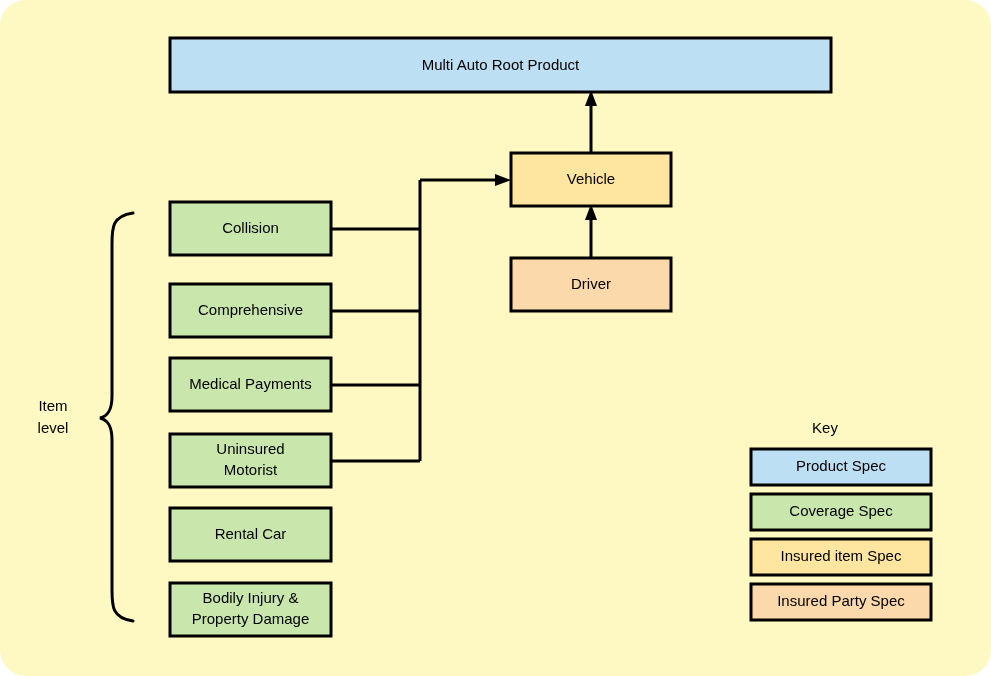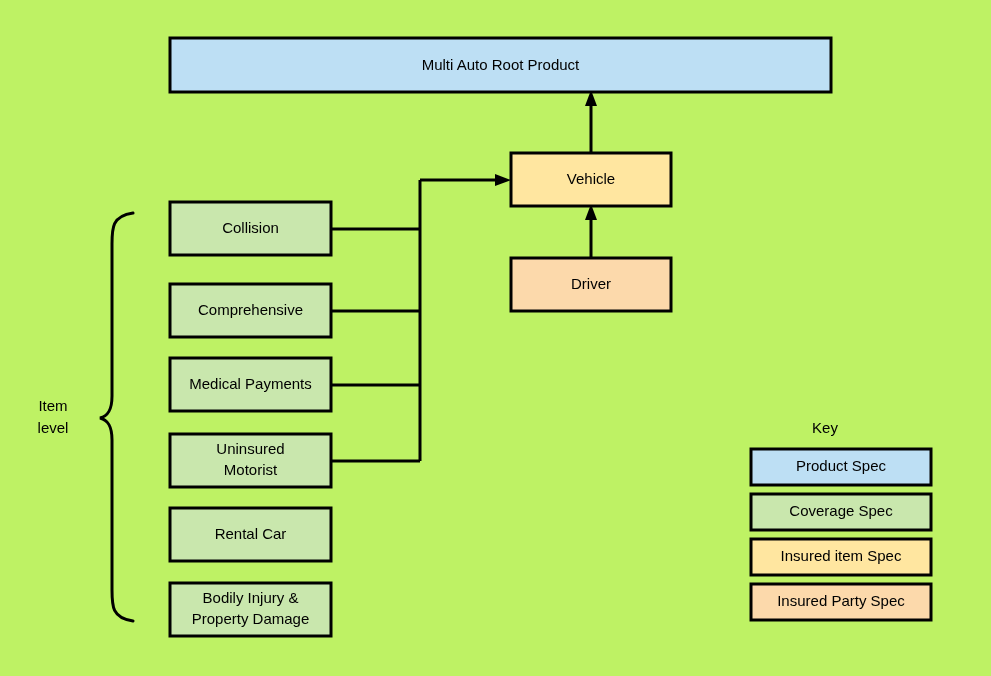--- a/index.html
+++ b/index.html
@@ -10,21 +10,22 @@
   body {
     width: 991px;
     height: 676px;
     overflow: hidden;
     font-family: "Liberation Sans", sans-serif;
   }
   #diagram-root {
     position: relative;
     width: 991px;
     height: 676px;
-    background: #bef264;
+    background: #fef9c3;
+    border-radius: 26px;
   }
   svg#diagram {
     display: block;
     width: 991px;
     height: 676px;
   }
   .node-rect {
     stroke: #000000;
     stroke-width: 3;
   }

